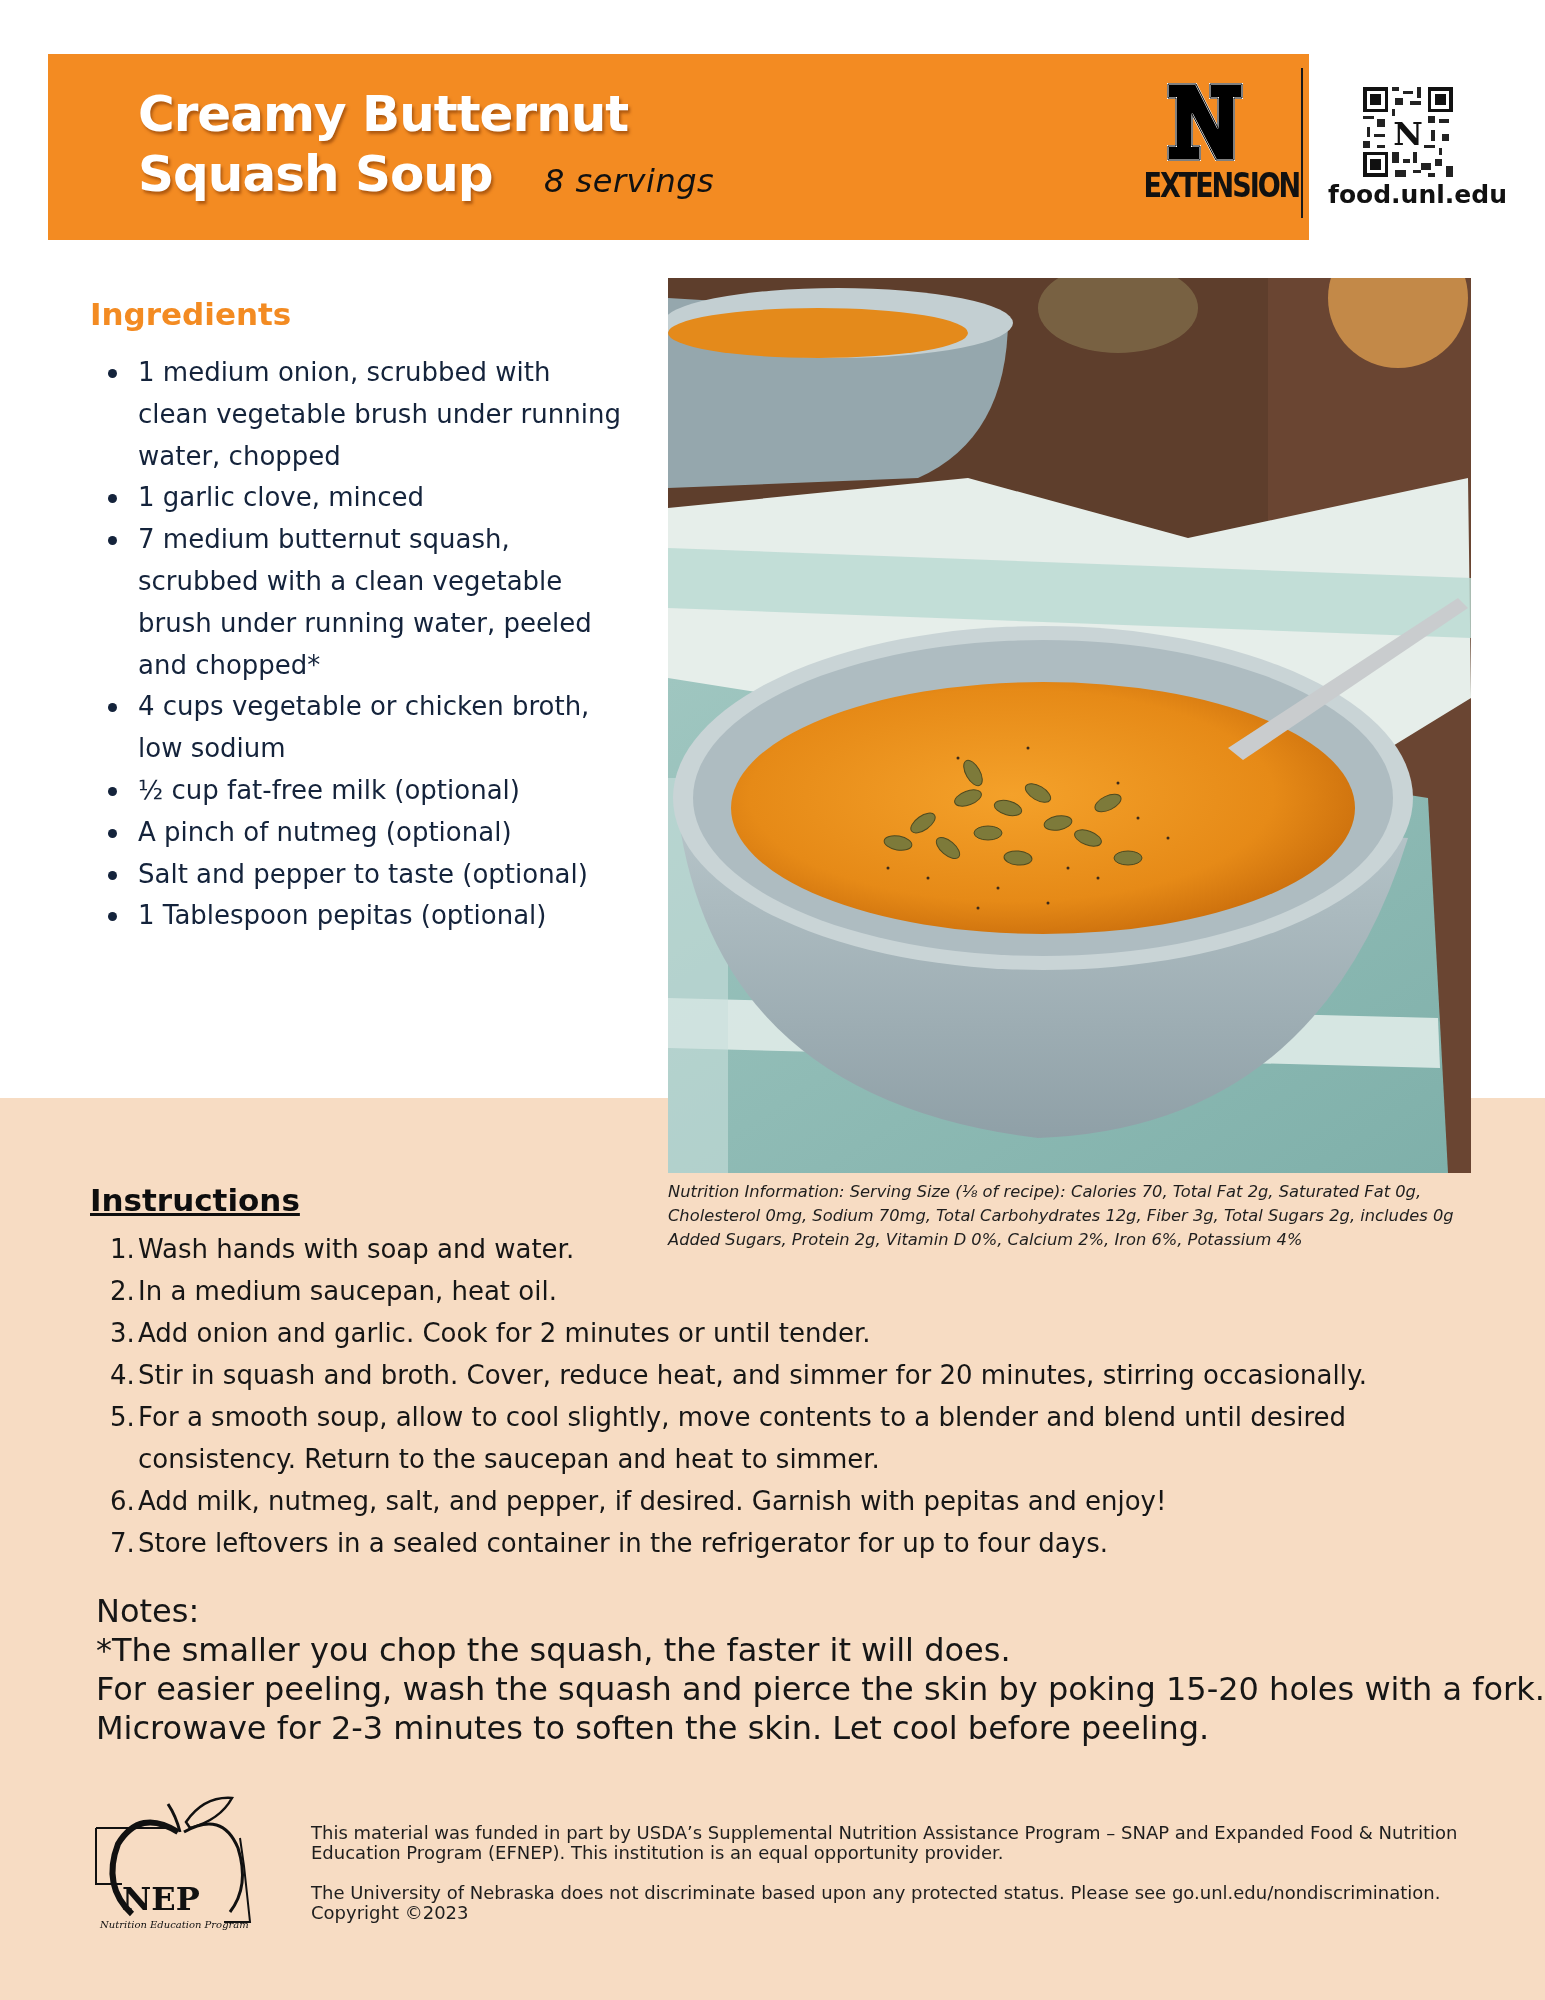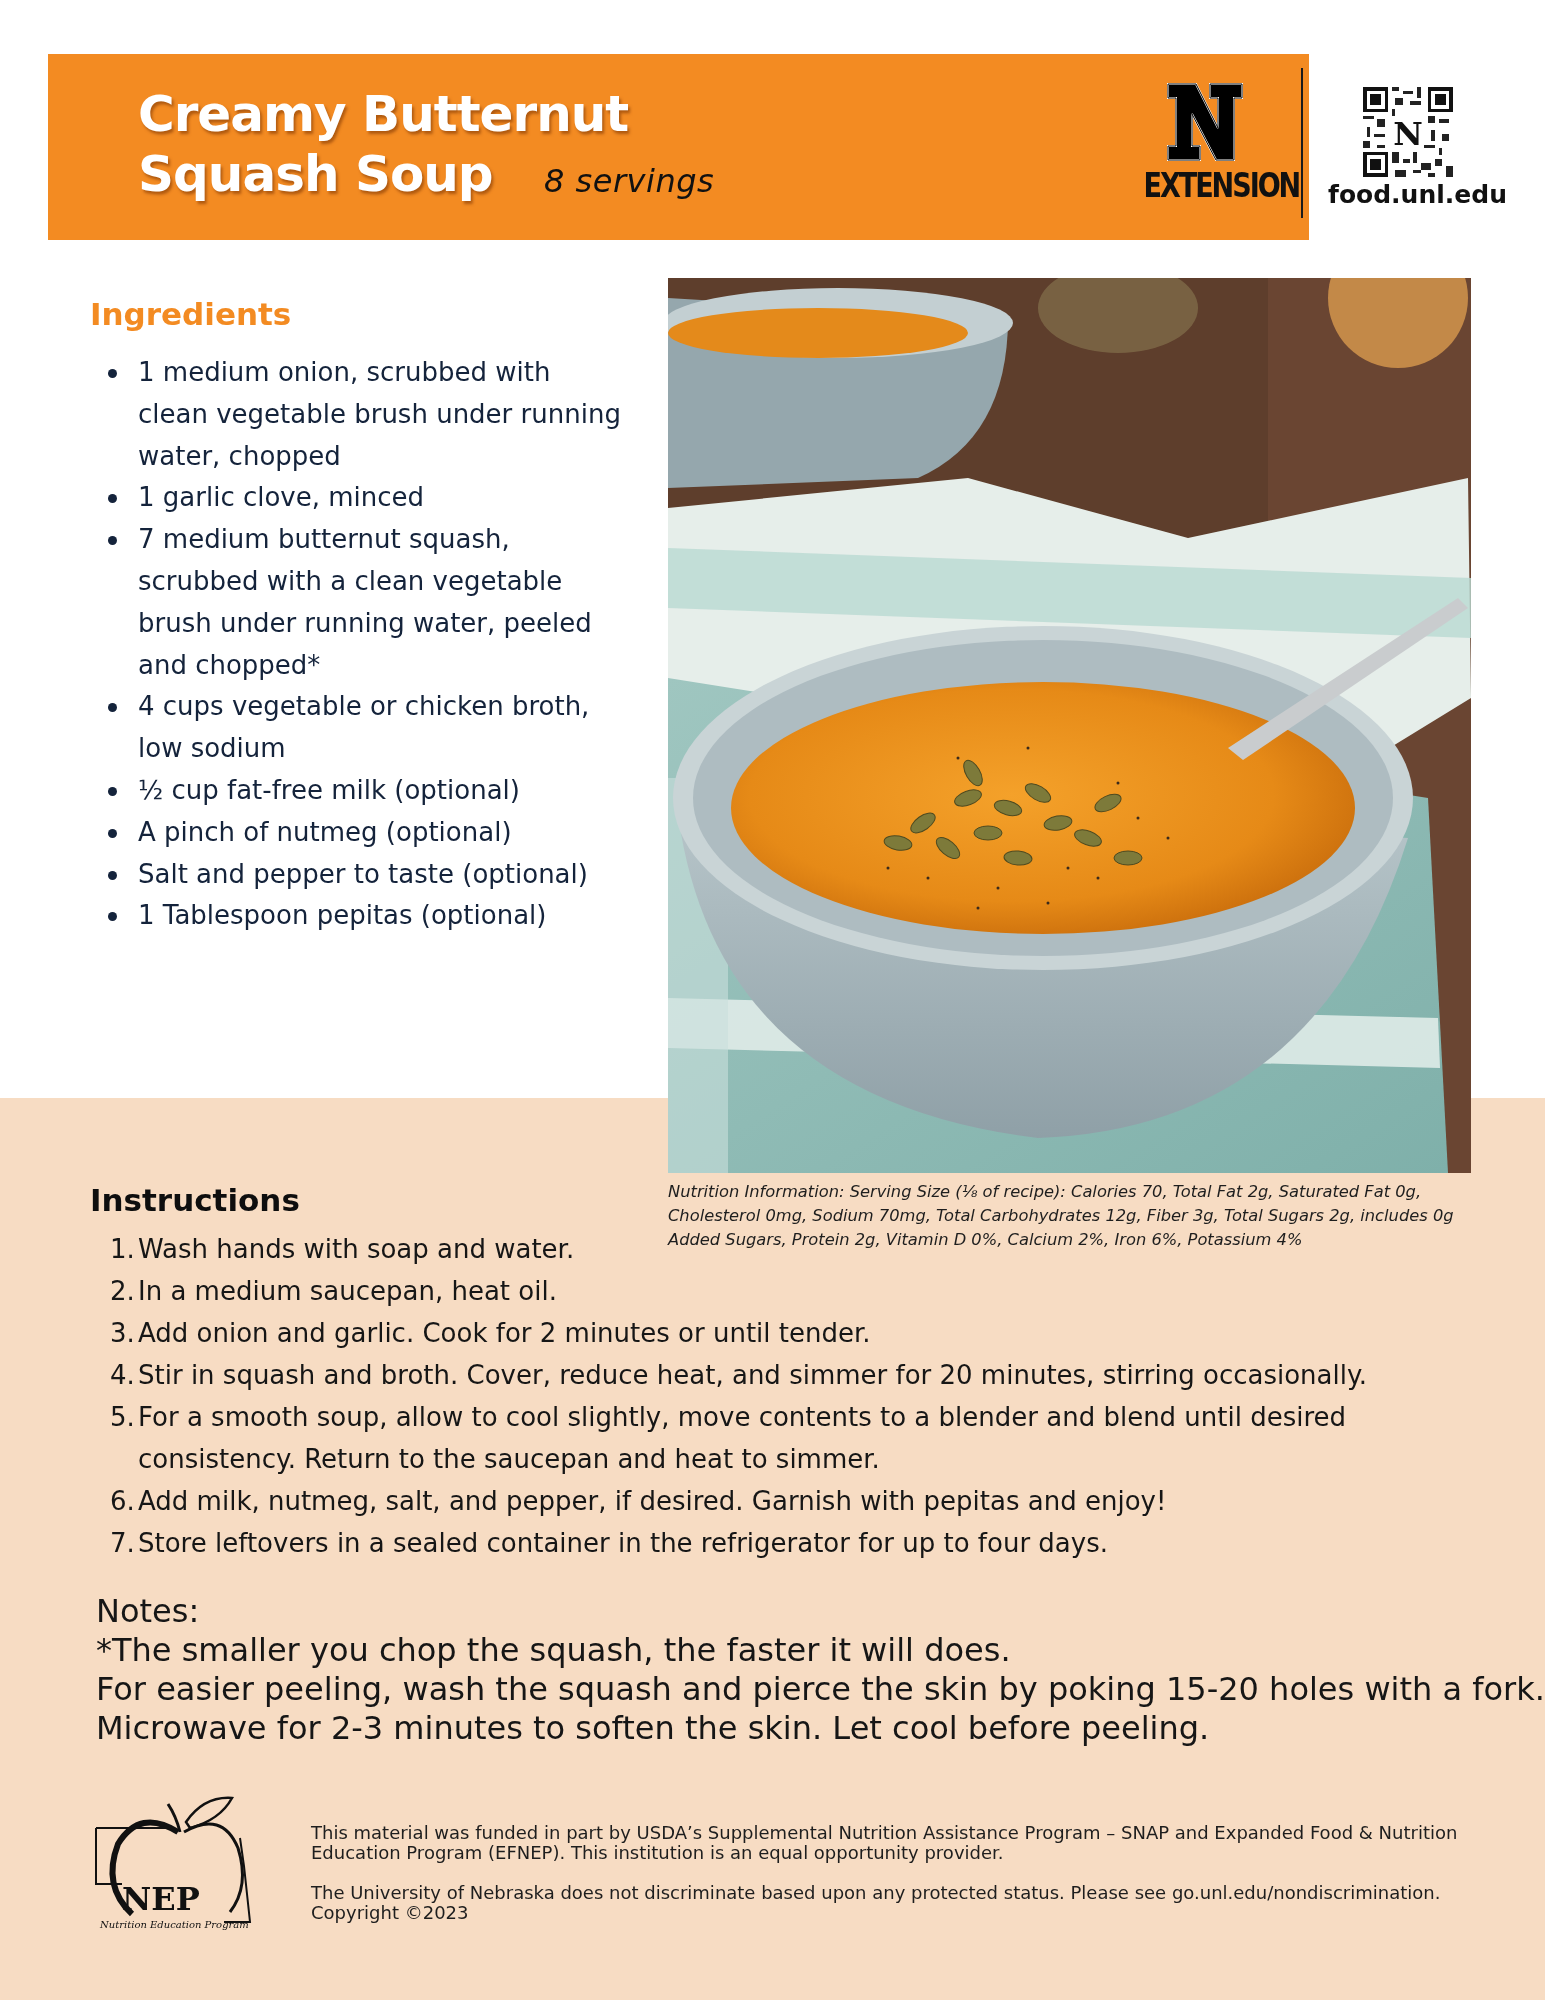--- a/index.html
+++ b/index.html
@@ -58,21 +58,21 @@
     position: absolute; left: 668px; top: 278px; width: 803px; height: 895px; overflow: hidden;
     background: linear-gradient(135deg, #5b3b2c 0%, #6e4a36 40%, #5a3a28 100%);
   }
   .nutrition {
     position: absolute; left: 668px; top: 1180px; width: 815px;
     font-family: "DejaVu Sans", sans-serif; font-style: italic; font-size: 16.3px; line-height: 24px; color: #1e1e1e;
   }
 
   .instructions-title {
     position: absolute; left: 90px; top: 1182px;
-    font-family: "DejaVu Sans", sans-serif; font-weight: bold; font-size: 31px; color: #0e0e0e;
+    font-family: "DejaVu Sans", sans-serif; font-weight: bold; font-size: 31px; color: #0e0e0e; text-decoration: underline;
   }
   .steps {
     position: absolute; left: 108px; top: 1228px; width: 1350px; list-style: none;
     font-family: "DejaVu Sans", sans-serif; font-size: 26px; line-height: 42px; color: #161616;
   }
   .steps li { position: relative; padding-left: 30px; }
   .steps li .num { position: absolute; left: 2px; top: 0; }
 
   .notes {
     position: absolute; left: 96px; top: 1592px; width: 1400px;

